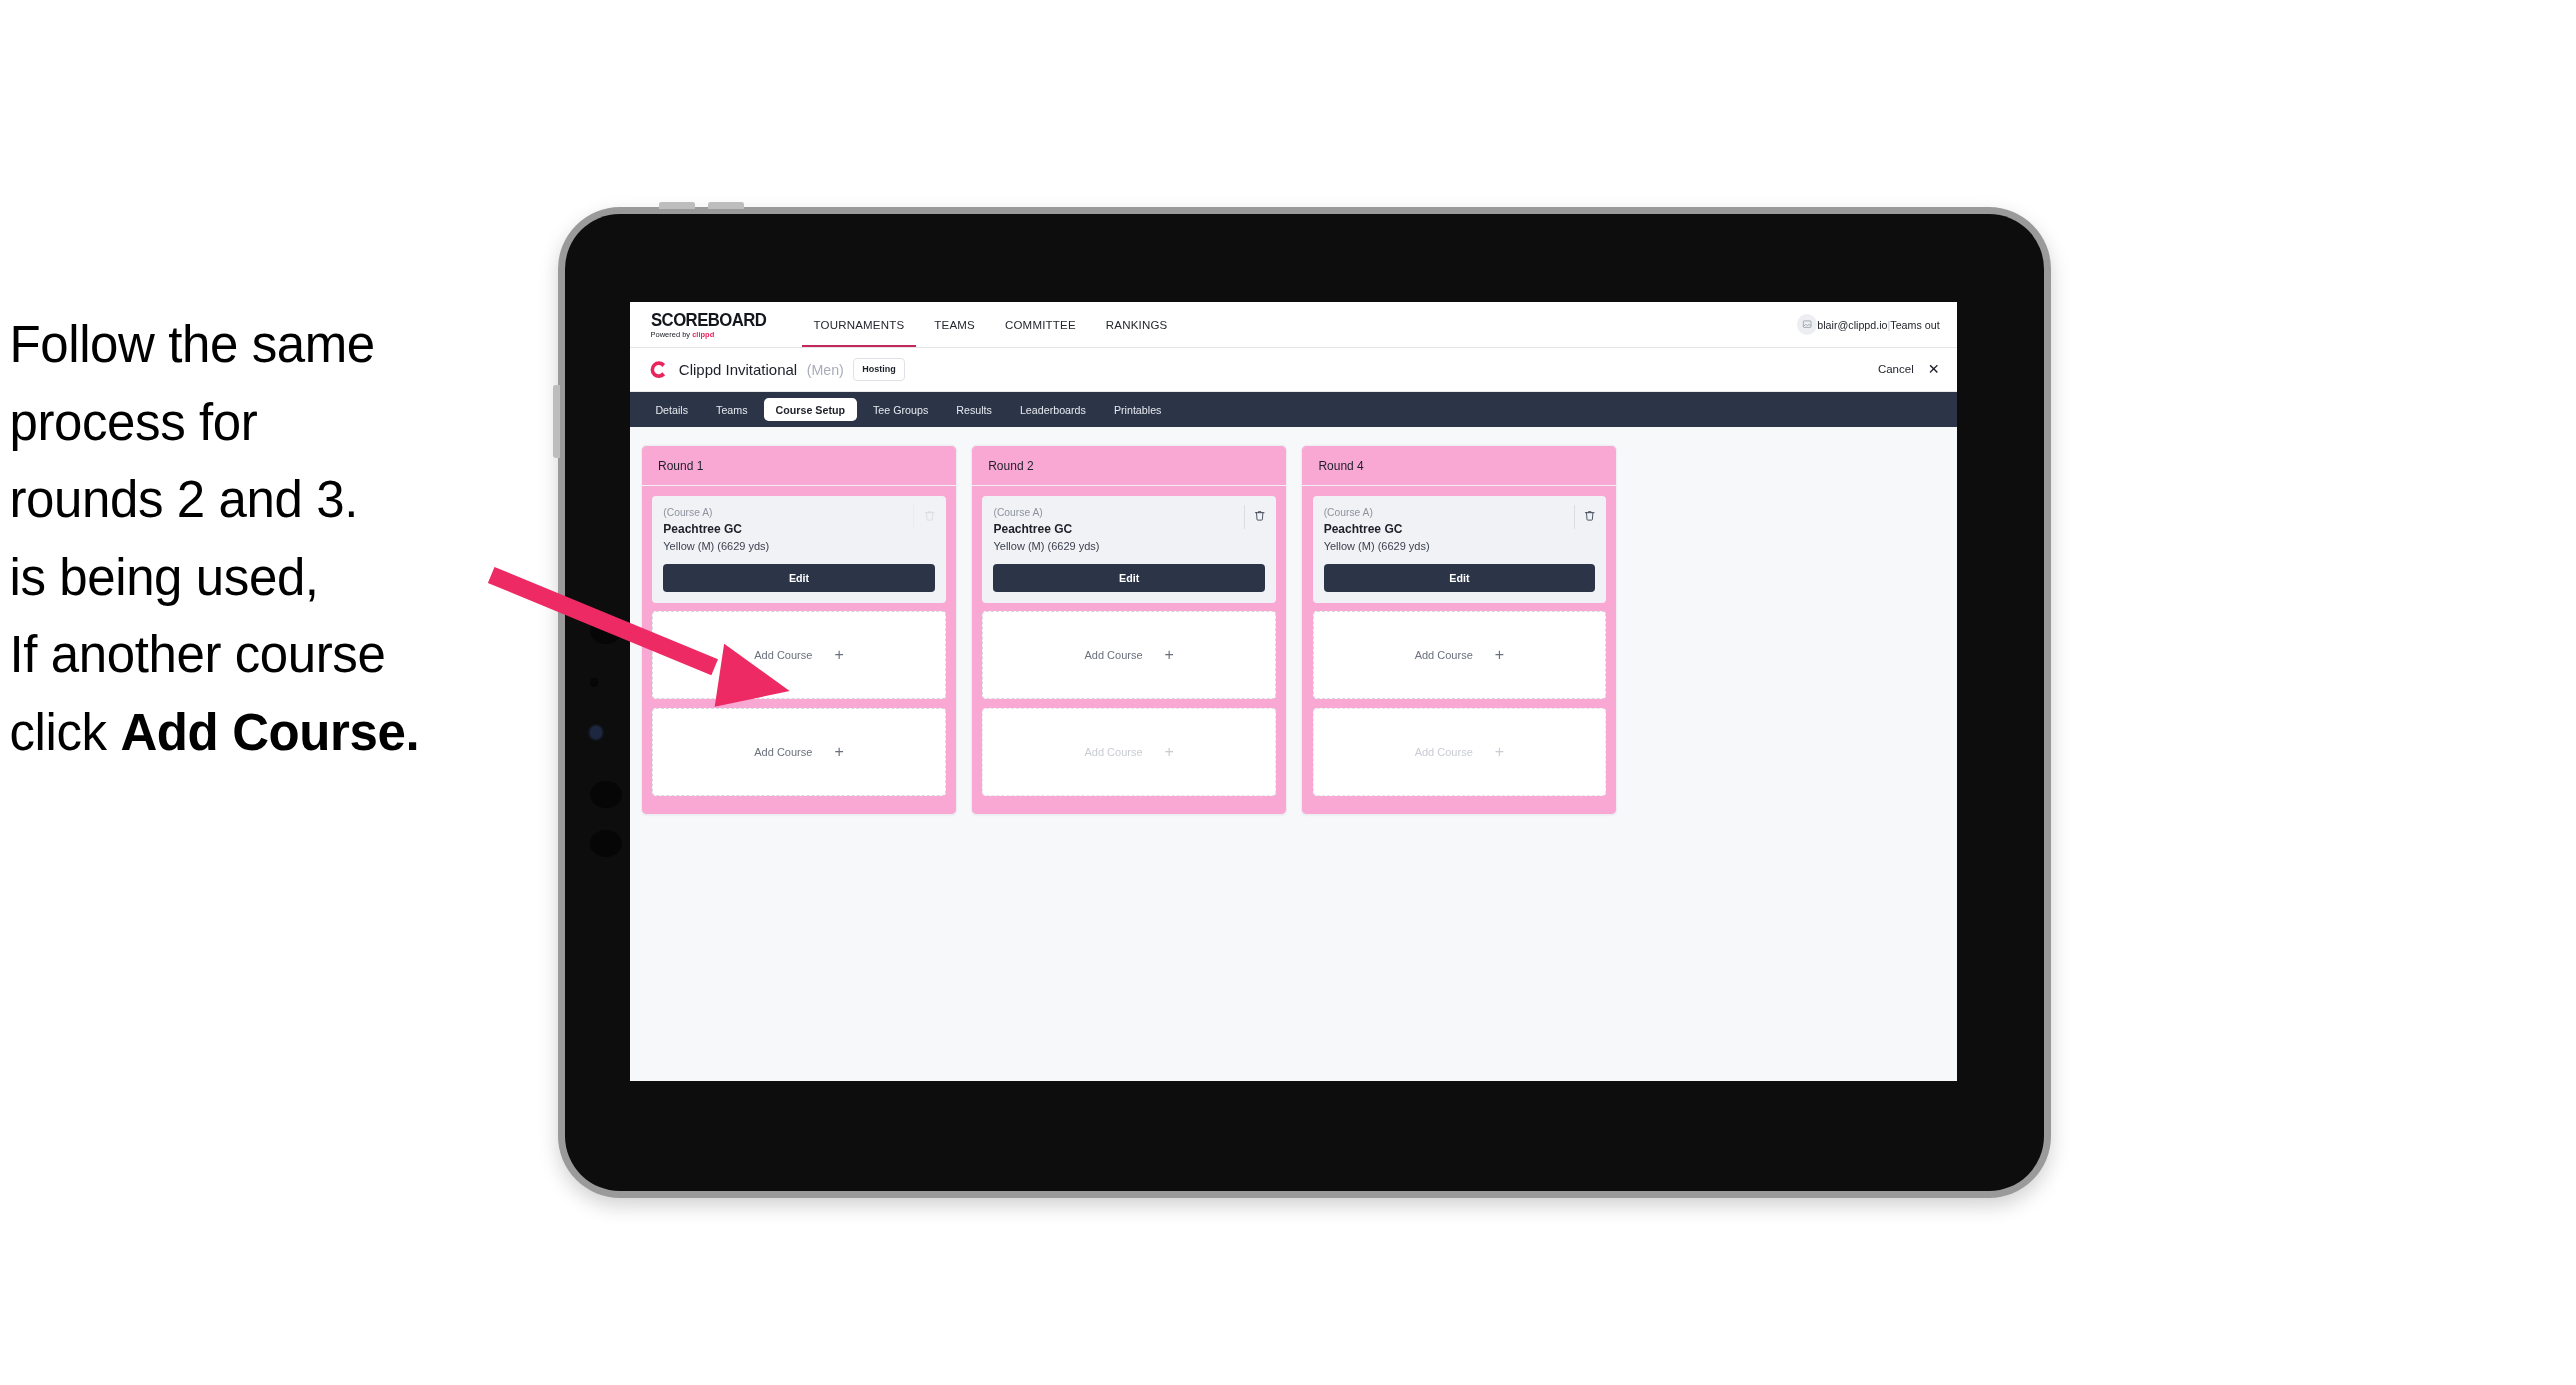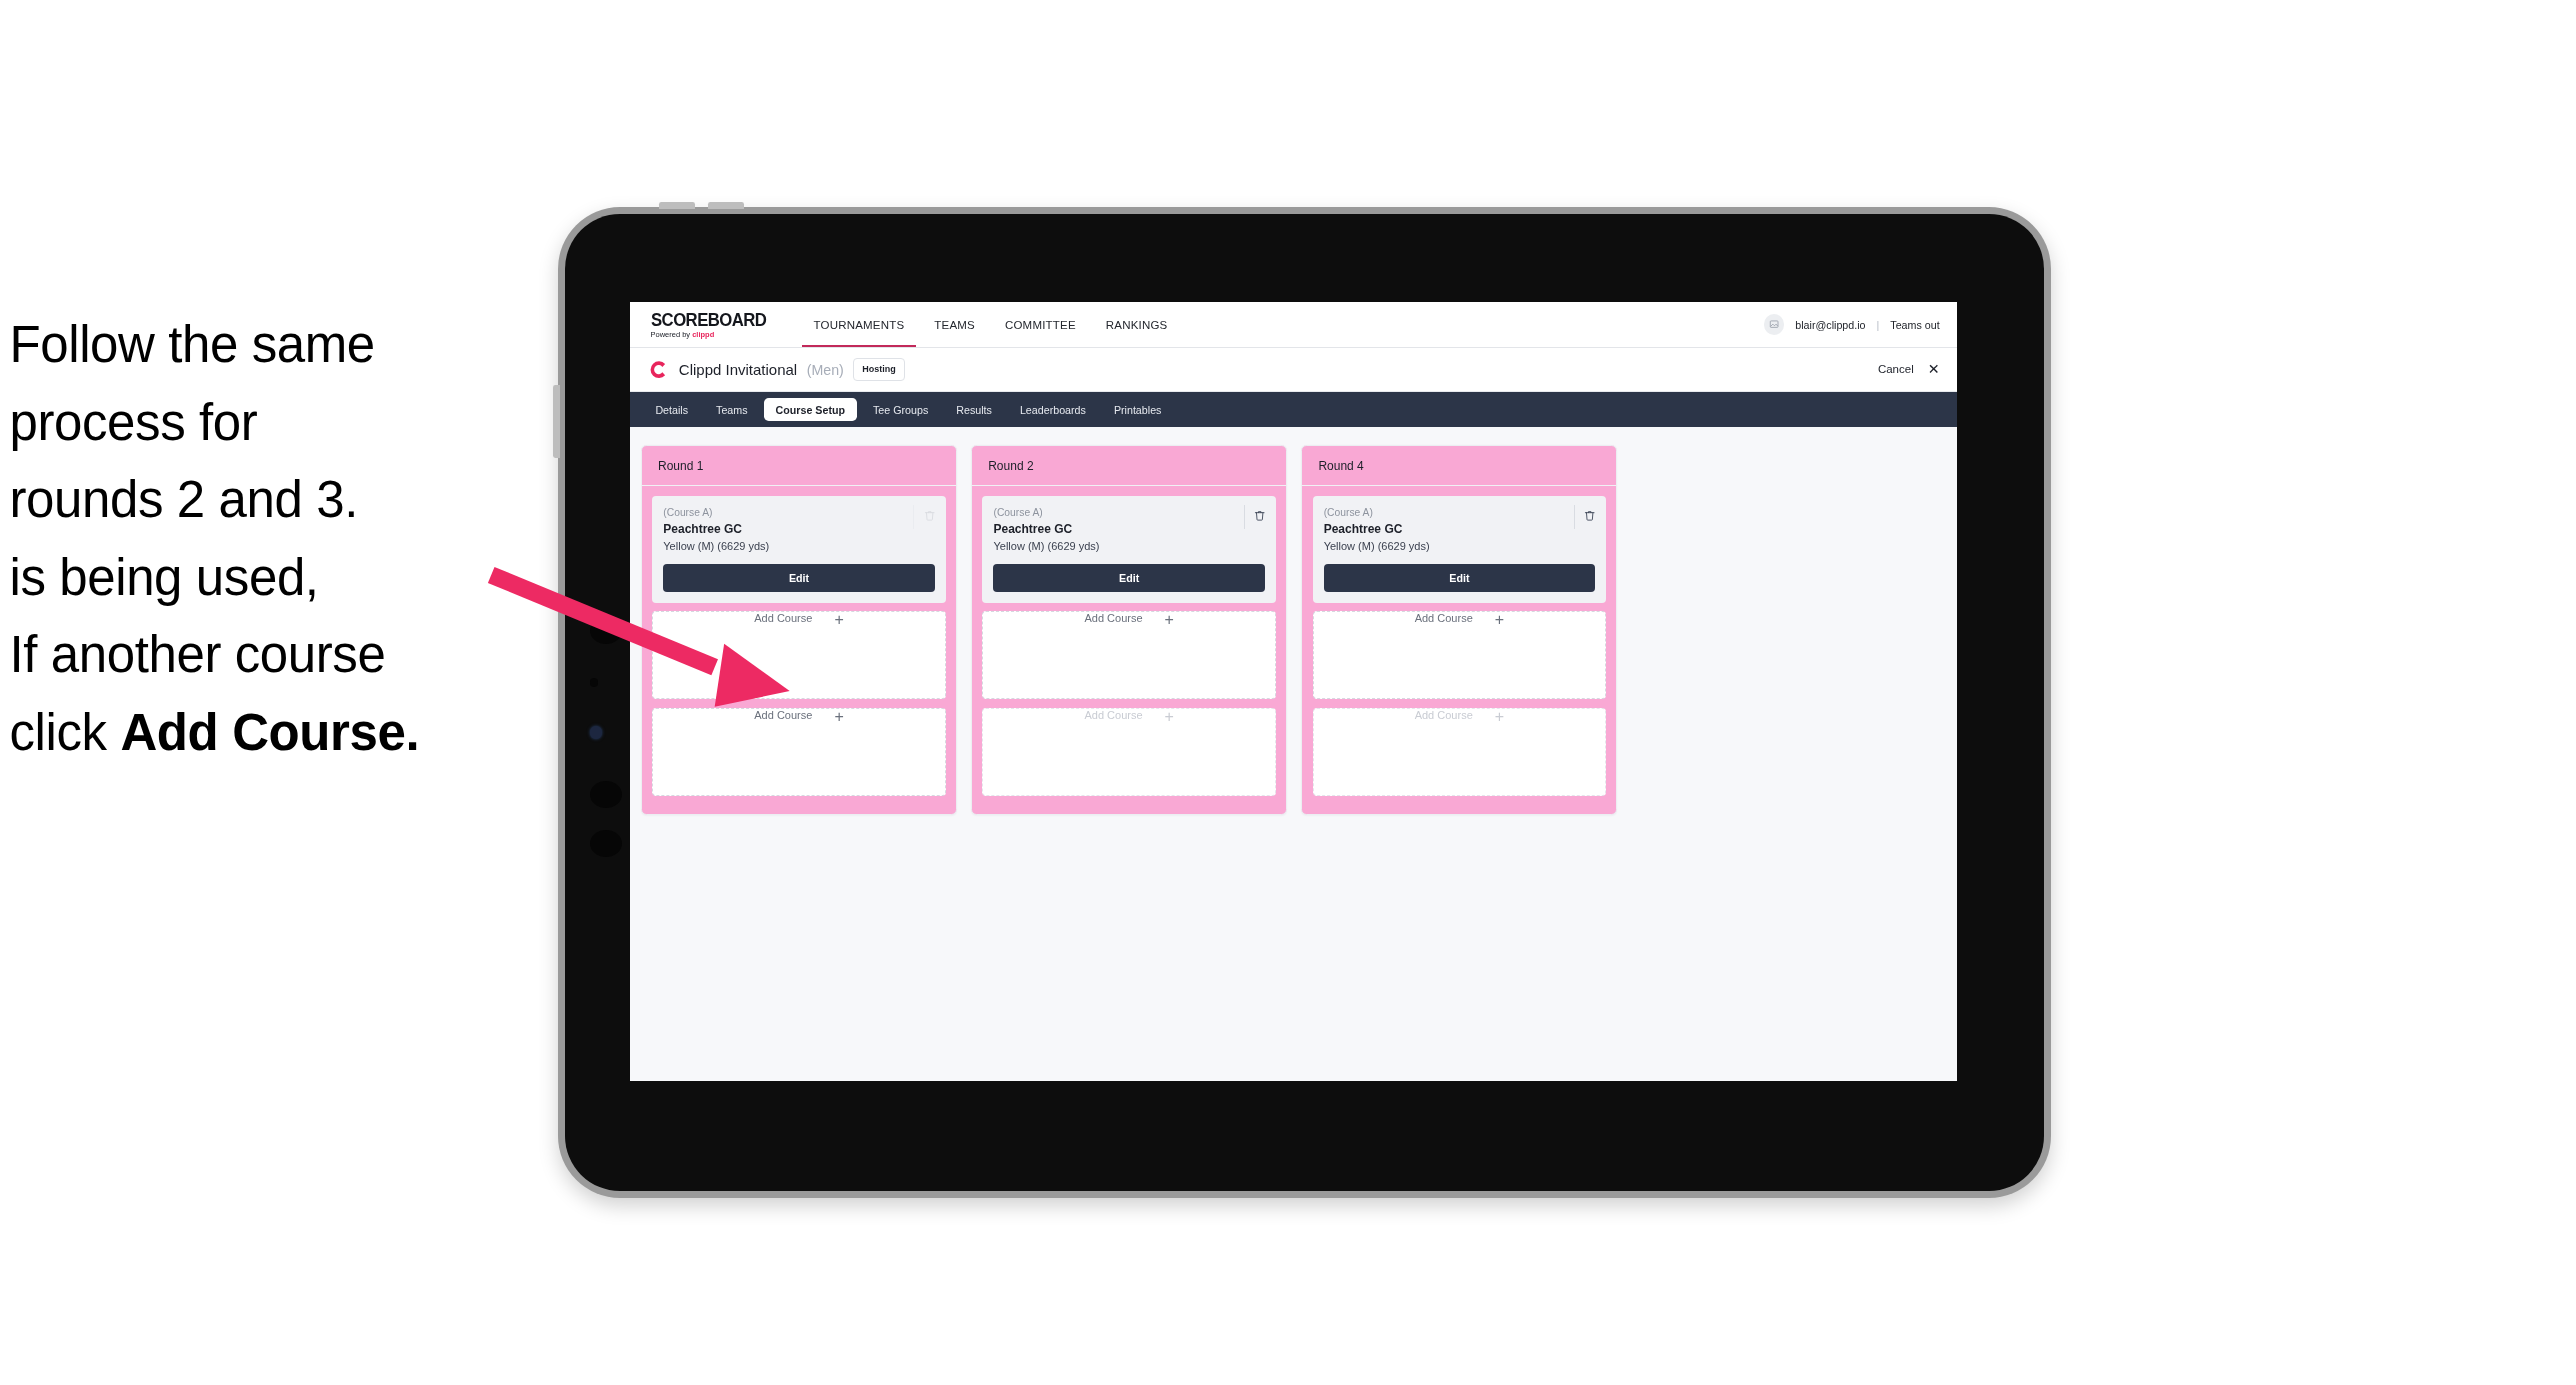--- a/index.html
+++ b/index.html
@@ -124,21 +124,21 @@
   .navitem.active::after {
     content: "";
     position: absolute; left: 3.2px; right: 3.2px; bottom: 0;
     height: 2.4px; background: #c2295a;
   }
 
   .nav-right {
     margin-left: auto;
     display: flex; align-items: center;
     padding-right: 17.4px;
-    gap: 11px;
+    gap: 0;
     font-size: 10.7px;
     color: #22252c;
   }
   .avatar {
     width: 20.5px; height: 20.5px; border-radius: 50%;
     background: #eceef1;
     display: flex; align-items: center; justify-content: center;
     color: #9298a4; font-size: 9.5px;
   }
   .nav-sep { color: #b9bec7; }
@@ -252,21 +252,21 @@
     font-weight: 700;
     margin-top: 9.5px;
     cursor: pointer;
     font-family: "Liberation Sans", sans-serif;
   }
 
   .add-box {
     border: 0.8px dashed #d6d9e0;
     border-radius: 4px;
     height: 88px;
-    display: flex; align-items: flex-start; justify-content: center;
+    display: flex; align-items: center; justify-content: center;
     gap: 22px;
     font-size: 11px;
     color: #6a707c;
     cursor: pointer;
     margin-bottom: 8.7px;
     background: #fff;
   }
   .add-box.dim { color: #c9ccd3; border-color: #e4e6eb; }
   .add-box .plus { font-size: 16px; line-height: 1; font-weight: 400; }
 </style>

